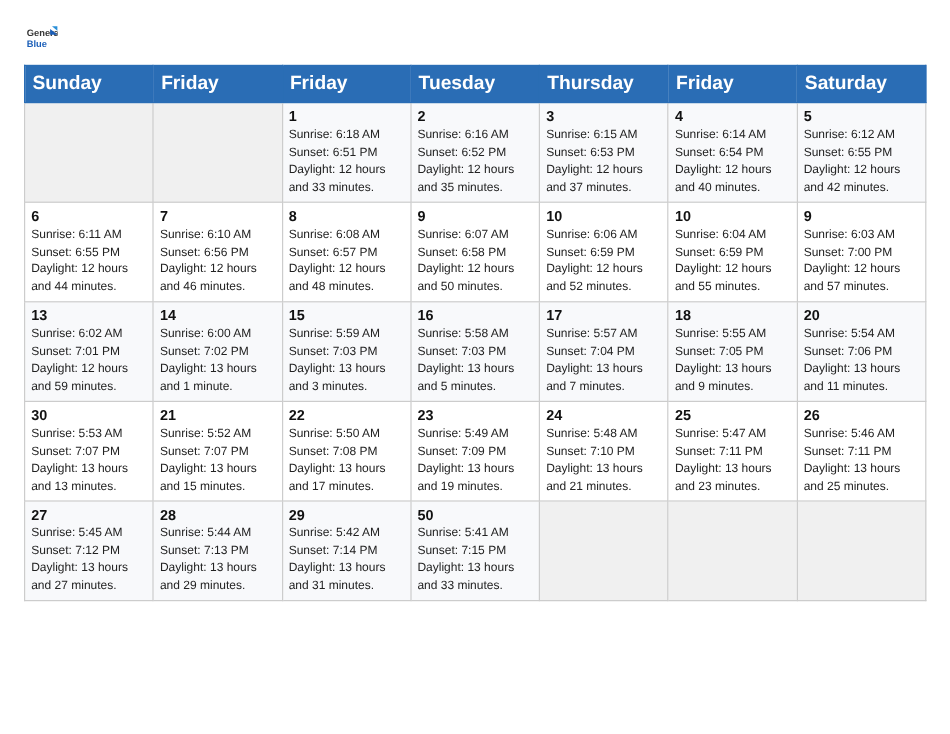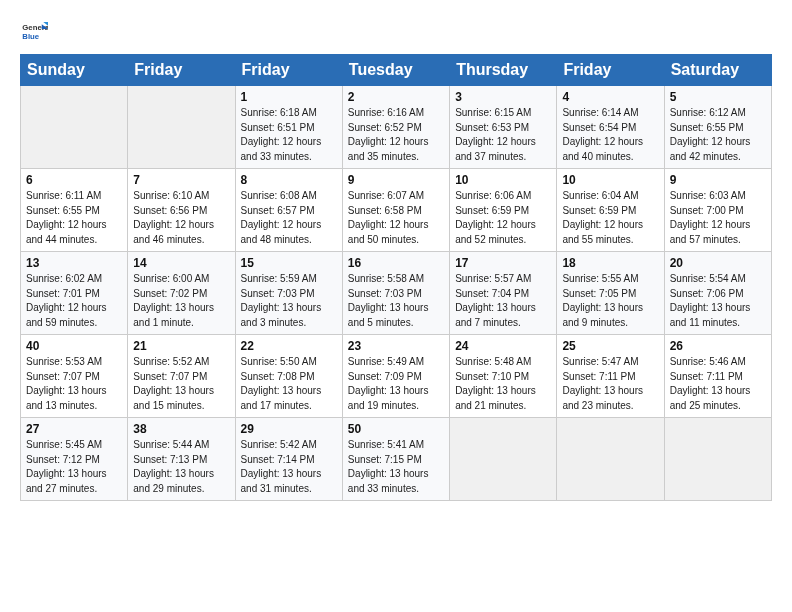--- a/index.html
+++ b/index.html
@@ -220,21 +220,21 @@
             <span class="day-num">18</span>
             <div class="day-info">Sunrise: 5:55 AM<br>Sunset: 7:05 PM<br>Daylight: 13 hours<br>and 9 minutes.</div>
           </td>
           <td>
             <span class="day-num">20</span>
             <div class="day-info">Sunrise: 5:54 AM<br>Sunset: 7:06 PM<br>Daylight: 13 hours<br>and 11 minutes.</div>
           </td>
         </tr>
         <tr>
           <td>
-            <span class="day-num">40</span>
+            <span class="day-num">30</span>
             <div class="day-info">Sunrise: 5:53 AM<br>Sunset: 7:07 PM<br>Daylight: 13 hours<br>and 13 minutes.</div>
           </td>
           <td>
             <span class="day-num">21</span>
             <div class="day-info">Sunrise: 5:52 AM<br>Sunset: 7:07 PM<br>Daylight: 13 hours<br>and 15 minutes.</div>
           </td>
           <td>
             <span class="day-num">22</span>
             <div class="day-info">Sunrise: 5:50 AM<br>Sunset: 7:08 PM<br>Daylight: 13 hours<br>and 17 minutes.</div>
           </td>
@@ -254,21 +254,21 @@
             <span class="day-num">26</span>
             <div class="day-info">Sunrise: 5:46 AM<br>Sunset: 7:11 PM<br>Daylight: 13 hours<br>and 25 minutes.</div>
           </td>
         </tr>
         <tr>
           <td>
             <span class="day-num">27</span>
             <div class="day-info">Sunrise: 5:45 AM<br>Sunset: 7:12 PM<br>Daylight: 13 hours<br>and 27 minutes.</div>
           </td>
           <td>
-            <span class="day-num">38</span>
+            <span class="day-num">28</span>
             <div class="day-info">Sunrise: 5:44 AM<br>Sunset: 7:13 PM<br>Daylight: 13 hours<br>and 29 minutes.</div>
           </td>
           <td>
             <span class="day-num">29</span>
             <div class="day-info">Sunrise: 5:42 AM<br>Sunset: 7:14 PM<br>Daylight: 13 hours<br>and 31 minutes.</div>
           </td>
           <td>
             <span class="day-num">50</span>
             <div class="day-info">Sunrise: 5:41 AM<br>Sunset: 7:15 PM<br>Daylight: 13 hours<br>and 33 minutes.</div>
           </td>

